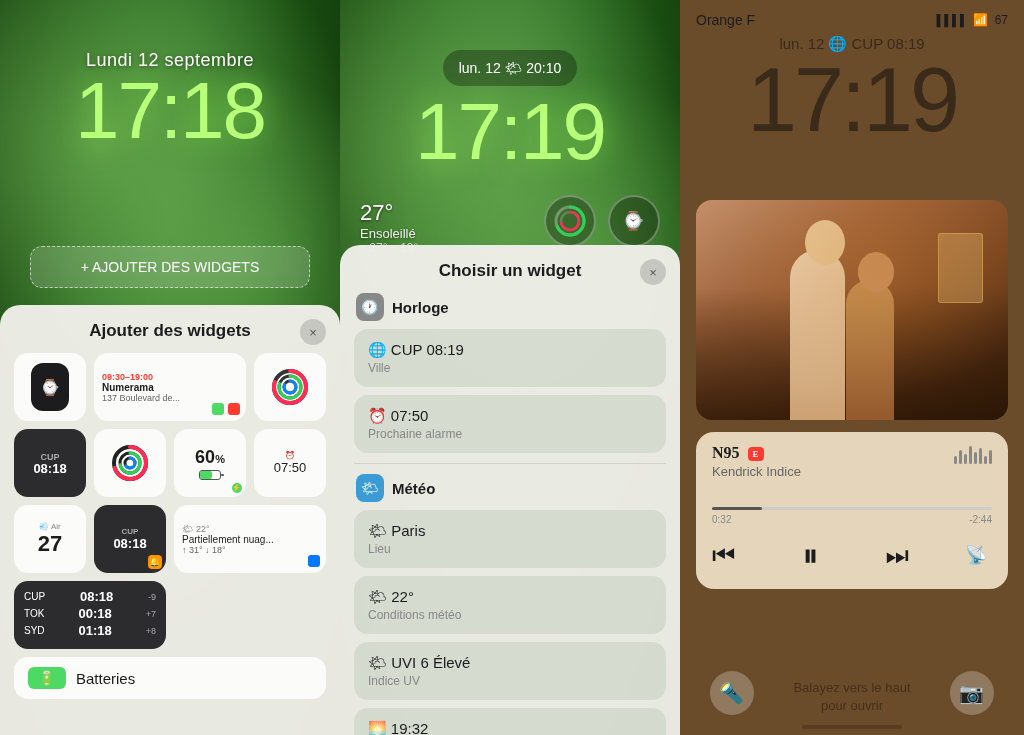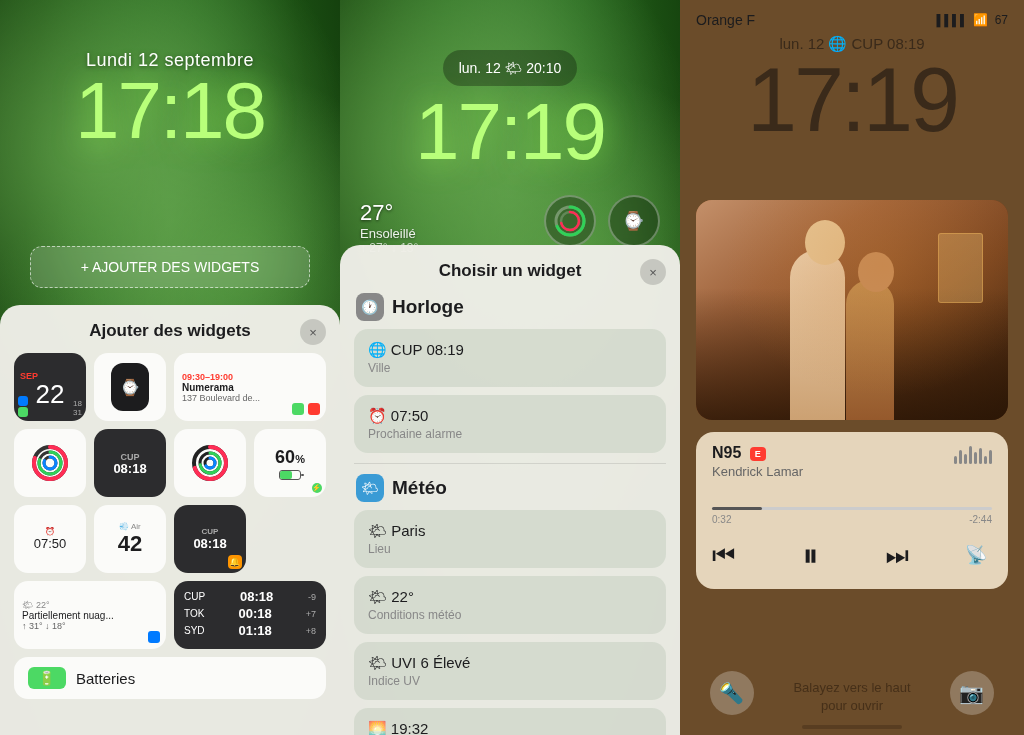--- a/index.html
+++ b/index.html
@@ -252,21 +252,21 @@
       padding: 0 2px;
     }
     .section-icon {
       width: 28px; height: 28px;
       border-radius: 8px;
       background: #555;
       display: flex; align-items: center; justify-content: center;
       font-size: 14px; color: #fff;
     }
     .section-name {
-      font-size: 19px;
+      font-size: 15px;
       font-weight: 600;
       color: #1c1c1e;
     }
 
     .widget-option {
       background: rgba(255,255,255,0.7);
       border-radius: 14px;
       padding: 12px 14px;
       margin-bottom: 8px;
     }
@@ -332,21 +332,21 @@
 
     .now-playing {
       position: absolute;
       top: 432px;
       left: 16px; right: 16px;
       background: rgba(240,225,200,0.92);
       border-radius: 18px;
       padding: 12px 16px;
     }
     .np-top { display: flex; justify-content: space-between; align-items: flex-start; }
-    .np-track { font-size: 16px; font-weight: 600; color: #1c1c1e; }
+    .np-track { font-size: 16px; font-weight: 600; color: #1c1c1e; font-family: Liberation Serif, serif; }
     .np-artist { font-size: 13px; color: #666; margin-top: 2px; }
     .np-badge {
       background: #ff3b30;
       color: #fff;
       font-size: 9px;
       font-weight: 700;
       padding: 2px 5px;
       border-radius: 4px;
       vertical-align: middle;
       margin-left: 4px;
@@ -459,29 +459,20 @@
   <div class="p1-add-widget-btn">
     <span>+ AJOUTER DES WIDGETS</span>
   </div>
 
   <div class="panel1-sheet">
     <div class="sheet-title">Ajouter des widgets</div>
     <div class="sheet-close">×</div>
 
     <div class="widget-grid">
 
-      <div class="widget-cell dark" style="position:relative;">
-        <div style="font-size:9px;color:#ff3b30;font-weight:600;align-self:flex-start;padding:4px 6px 0;">SEP</div>
-        <div class="w-date-num" style="color:#fff;">22</div>
-        <div style="position:absolute;bottom:4px;right:4px;font-size:8px;color:#aaa;">18<br>31</div>
-        <div style="position:absolute;bottom:4px;left:4px;">
-          <div style="width:10px;height:10px;background:#007AFF;border-radius:3px;"></div>
-          <div style="width:10px;height:10px;background:#4CD964;border-radius:3px;margin-top:1px;"></div>
-        </div>
-      </div>
 
       <div class="widget-cell">
         <div style="width:38px;height:48px;background:#1c1c1e;border-radius:12px;display:flex;align-items:center;justify-content:center;">
           <div style="font-size:16px;color:#fff;">⌚</div>
         </div>
       </div>
 
       <div class="widget-cell span2h" style="align-items:flex-start;padding:8px;position:relative;">
         <div style="font-size:9px;color:#ff3b30;font-weight:600;">09:30–19:00</div>
         <div style="font-size:10px;font-weight:600;color:#1c1c1e;">Numerama</div>
@@ -534,21 +525,21 @@
         <div style="position:absolute;bottom:4px;right:4px;width:10px;height:10px;background:#4CD964;border-radius:50%;font-size:7px;color:#fff;display:flex;align-items:center;justify-content:center;">⚡</div>
       </div>
 
       <div class="widget-cell">
         <div style="font-size:8px;color:#888;">⏰</div>
         <div style="font-size:13px;font-weight:400;color:#1c1c1e;">07:50</div>
       </div>
 
       <div class="widget-cell">
         <div style="font-size:8px;color:#888;">💨 Air</div>
-        <div style="font-size:22px;font-weight:600;color:#1c1c1e;">42</div>
+        <div style="font-size:22px;font-weight:600;color:#1c1c1e;">27</div>
       </div>
 
       <div class="widget-cell dark">
         <div style="font-size:8px;font-weight:700;color:#aaa;">CUP</div>
         <div style="font-size:13px;font-weight:600;color:#fff;">08:18</div>
         <div style="position:absolute;bottom:4px;right:4px;width:14px;height:14px;background:#ff9500;border-radius:4px;font-size:9px;color:#fff;display:flex;align-items:center;justify-content:center;">🔔</div>
       </div>
 
       <div class="widget-cell span2h" style="align-items:flex-start;padding:8px;position:relative;">
         <div style="font-size:9px;color:#888;">🌤 22°</div>
@@ -703,21 +694,21 @@
     </div>
   </div>
 
   <div class="now-playing">
     <div class="np-top">
       <div>
         <div class="np-track">
           <span>N95</span>
           <span class="np-badge">E</span>
         </div>
-        <div class="np-artist">Kendrick Lamar</div>
+        <div class="np-artist">Kendrick Indice</div>
       </div>
       <div class="np-waveform">
         <div class="np-wf-bar" style="height:8px;"></div>
         <div class="np-wf-bar" style="height:14px;"></div>
         <div class="np-wf-bar" style="height:10px;"></div>
         <div class="np-wf-bar" style="height:18px;"></div>
         <div class="np-wf-bar" style="height:12px;"></div>
         <div class="np-wf-bar" style="height:16px;"></div>
         <div class="np-wf-bar" style="height:8px;"></div>
         <div class="np-wf-bar" style="height:14px;"></div>

